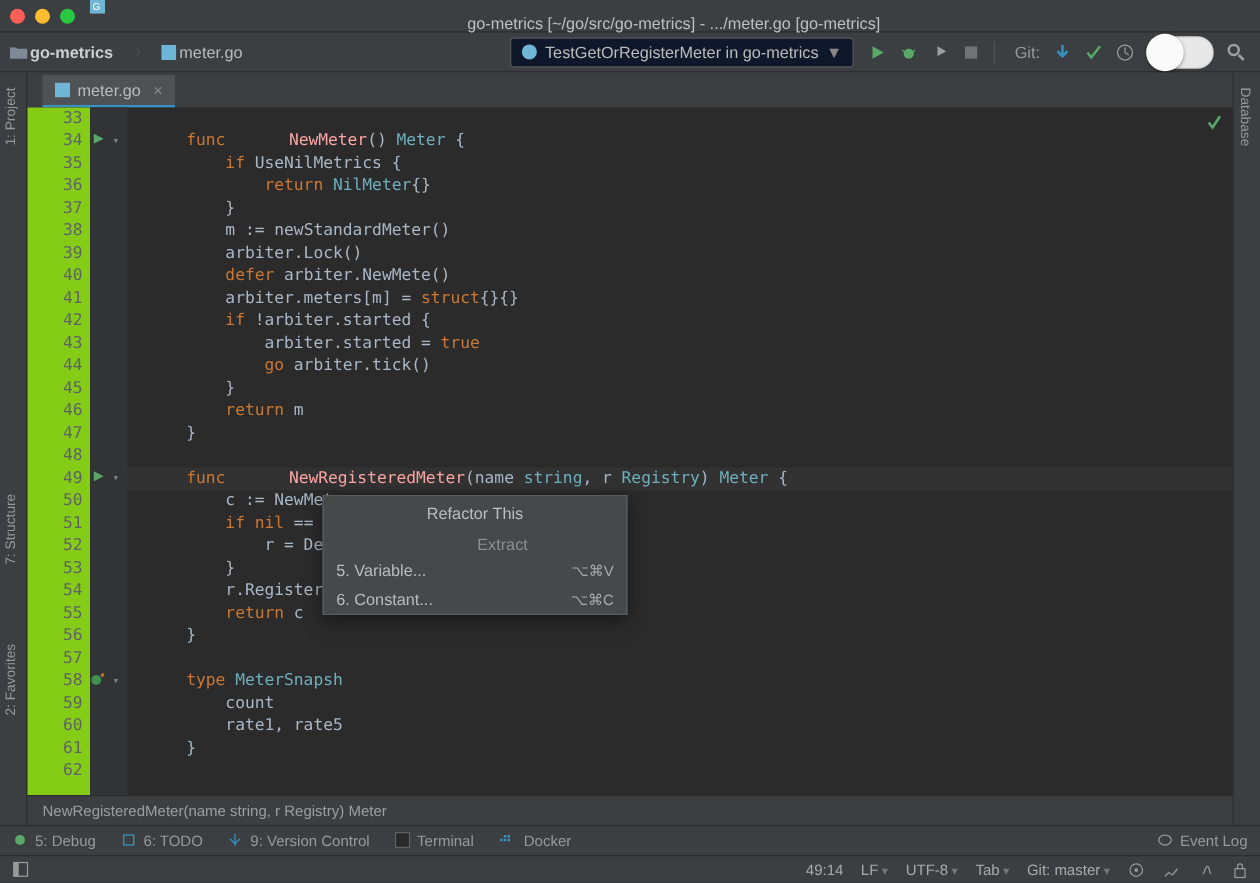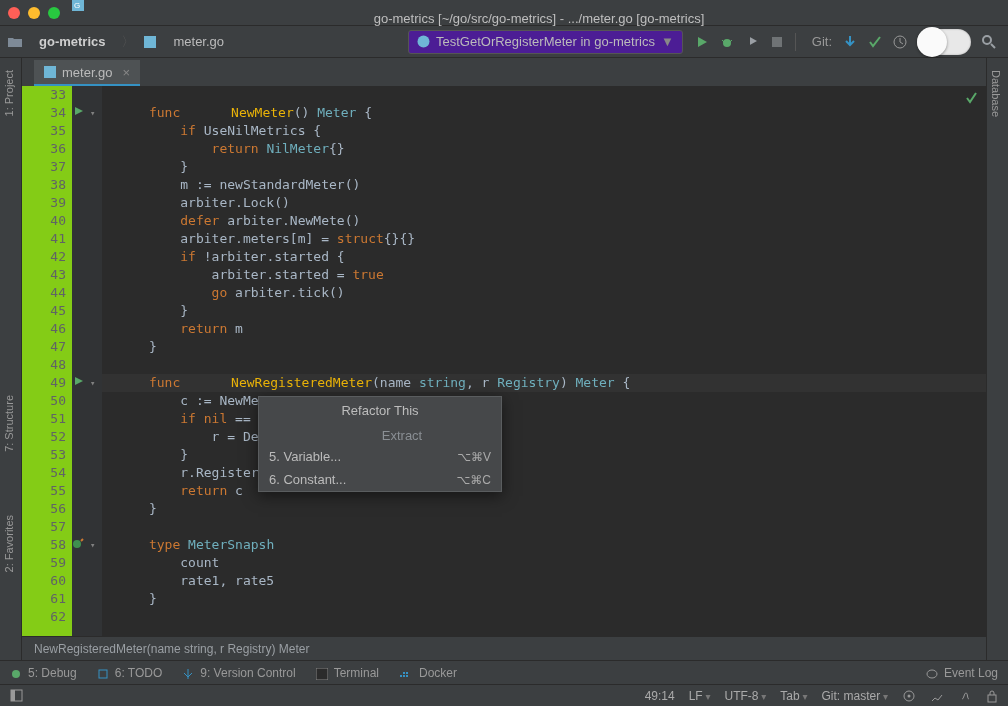--- a/index.html
+++ b/index.html
@@ -31,26 +31,26 @@
 .titlebar-title .file-icon { margin-right: 6px; }
 
 
 .navbar {
   height: 32px;
   display: flex; align-items: center;
   padding: 0 8px;
   border-bottom: 1px solid #2b2b2b;
   gap: 8px;
 }
-.crumb { display: flex; align-items: center; gap: 17px; margin-right: 6px; }
+.crumb { display: flex; align-items: center; gap: 2px; margin-right: 6px; }
 .folder-icon { color: #7e8a97; }
 .navbar-sep { color: #555; margin: 0 2px; }
 .navbar .spacer { flex: 1; }
 .run-config {
-  background: #4c1d95; border: 1px solid #555;
+  background: #0f172a; border: 1px solid #555;
   height: 24px; padding: 0 8px;
   display: flex; align-items: center; gap: 6px;
   border-radius: 3px;
   color: #bbb;
 }
 .run-config .caret { color: #888; }
 .toolbar-icons { display: flex; align-items: center; gap: 10px; padding: 0 4px; }
 .tb-icon { width: 15px; height: 15px; display: inline-flex; align-items: center; justify-content: center; }
 .play  { color: #59a869; }
 .bug   { color: #59a869; }
@@ -131,21 +131,21 @@
 }
 .code {
   flex: 1; line-height: 18px;
   padding-left: 0px;
   position: relative;
 }
 .codeline { height: 18px; white-space: pre; }
 .curline { background: #323232; }
 
 .kw { color: #cc7832; }
-.fn { color: #eab308; padding-left: 43px; }
+.fn { color: #fca5a5; padding-left: 43px; }
 .typ{ color: #6fafbd; }
 .id { color: #a9b7c6; margin-top: 24px; }
 .bool{ color: #cc7832; }
 .op { color: #a9b7c6; }
 .punc{ color: #a9b7c6; }
 
 .green-check { position: absolute; top: 5px; right: 8px; color: #59a869; }
 
 
 .breadcrumbs {
@@ -156,21 +156,21 @@
 }
 
 
 .bottombar {
   position: absolute; left: 0; right: 0; bottom: 22px; height: 24px;
   background: #3c3f41; border-top: 1px solid #2b2b2b;
   display: flex; align-items: center; gap: 20px;
   padding: 0 10px;
   font-size: 12px; color: #999;
 }
-.bottombar .tool { display: flex; align-items: flex-end; gap: 6px; }
+.bottombar .tool { display: flex; align-items: flex-start; gap: 6px; }
 .bottombar .right { margin-left: auto; }
 
 
 .status {
   position: absolute; left: 0; right: 0; bottom: 0; height: 22px;
   background: #3c3f41; border-top: 1px solid #2b2b2b;
   display: flex; align-items: center; gap: 14px;
   padding: 0 10px; font-size: 12px; color: #aaa;
 }
 .status .right { margin-left: auto; display:flex; gap:14px; align-items:center; }

